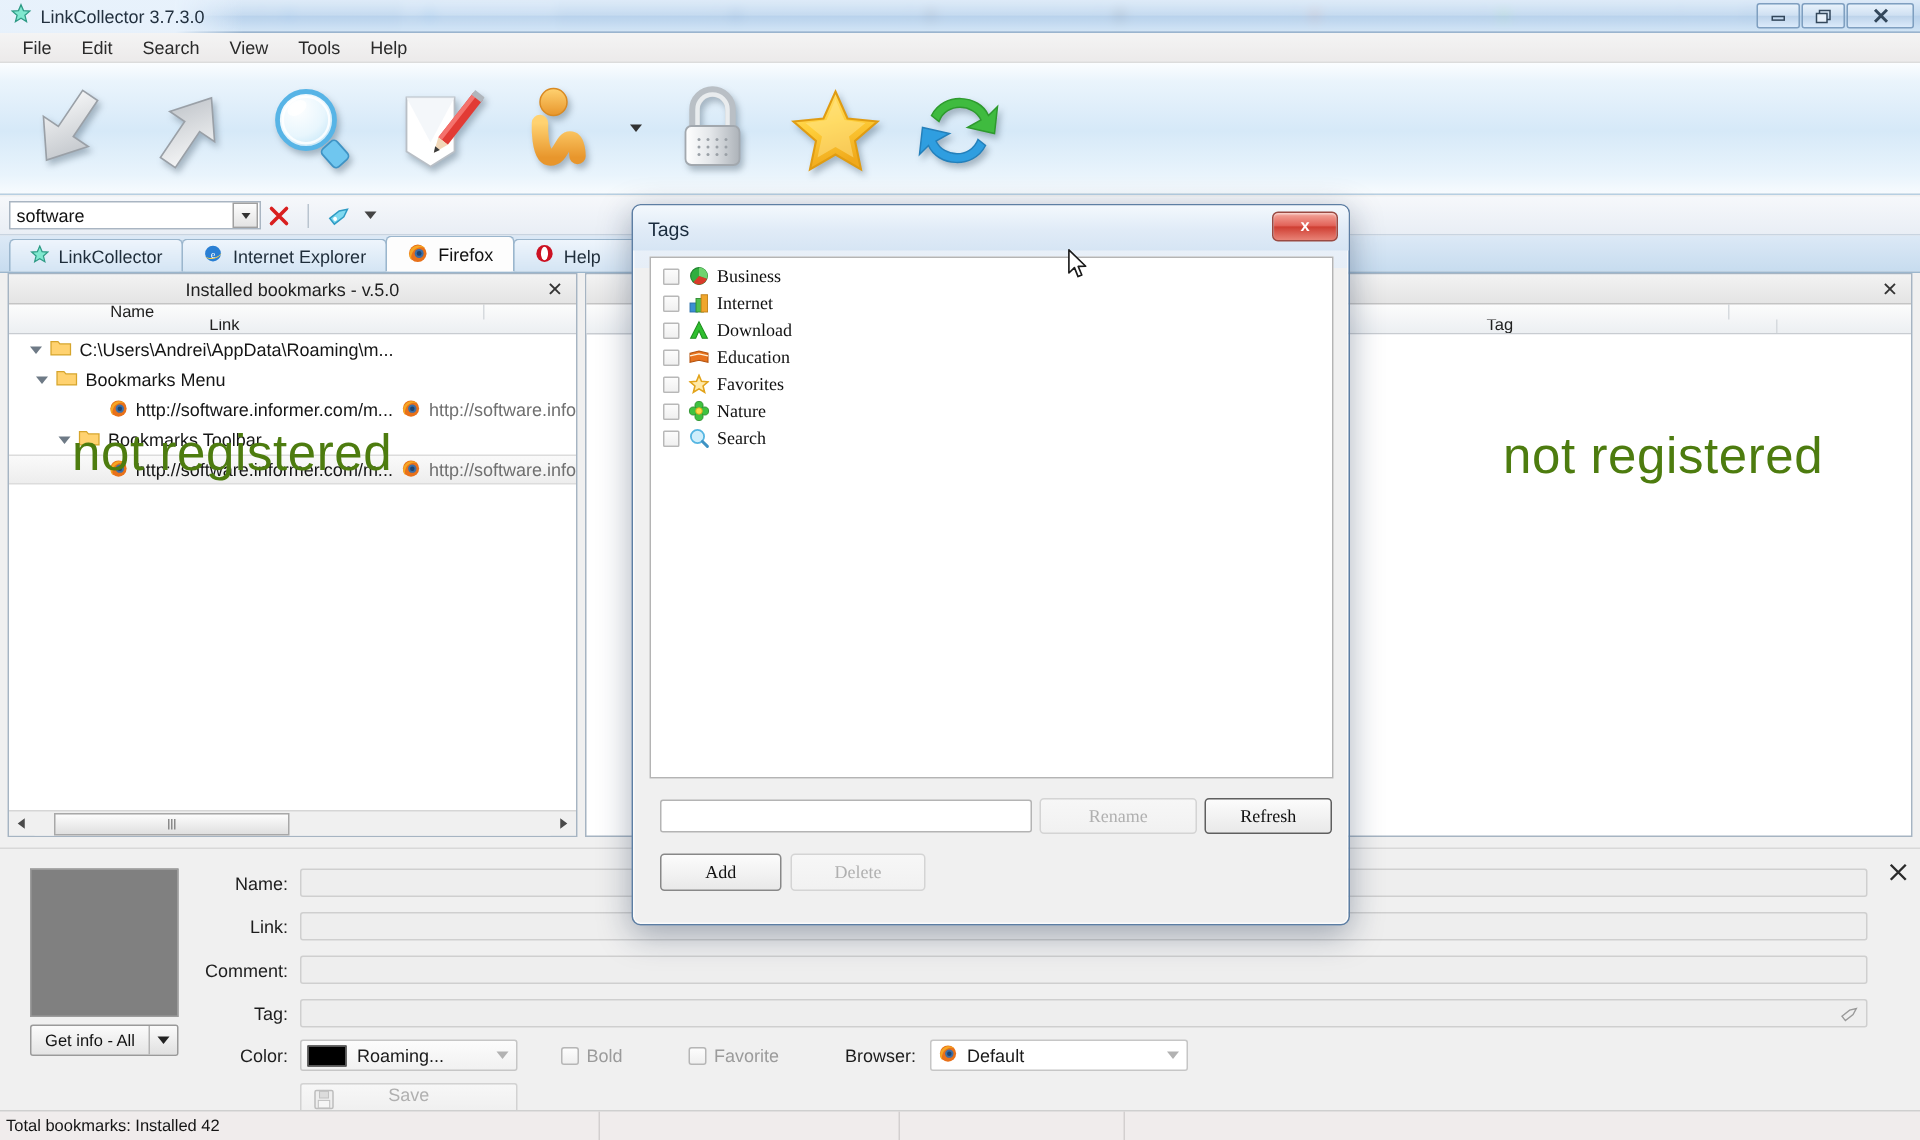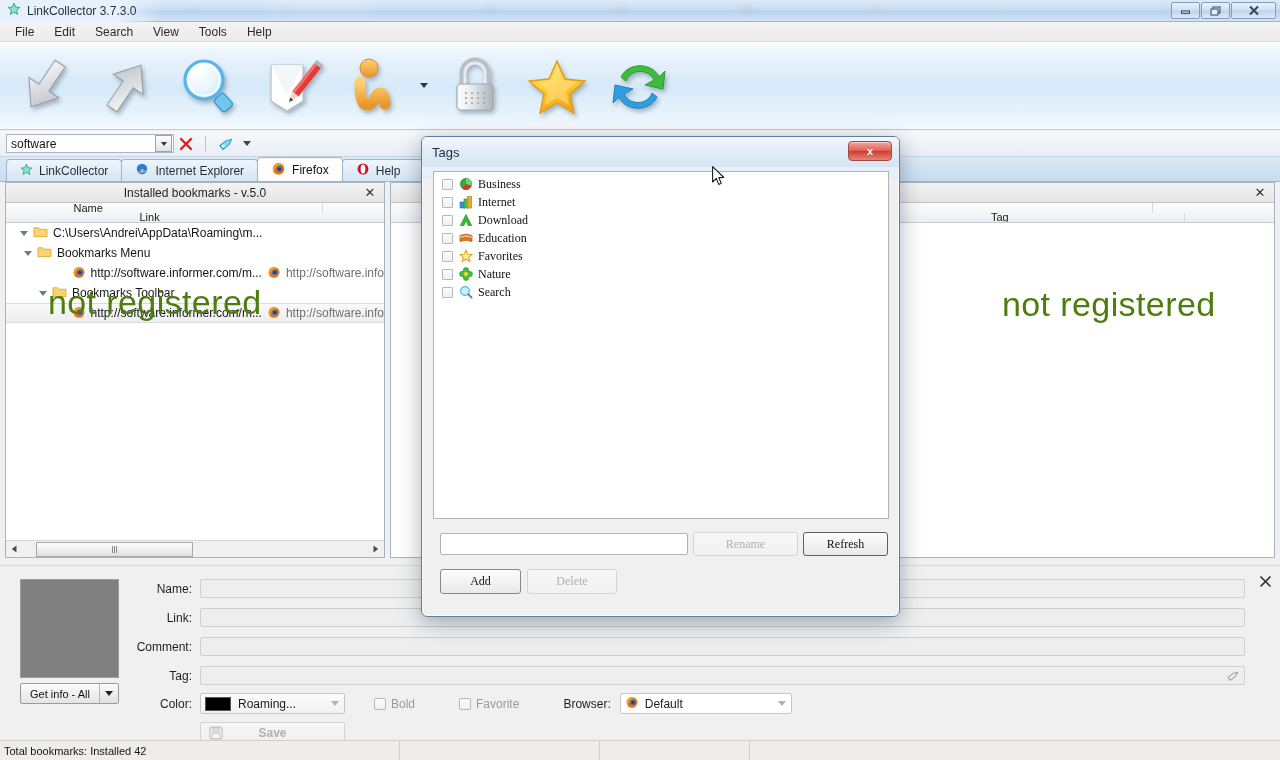--- a/index.html
+++ b/index.html
@@ -172,21 +172,21 @@
   .colorcombo {
     height:21px; background:linear-gradient(180deg,#fcfcfc,#f1f1f1); border:1px solid #c6c6c6;
     border-radius:2px; display:flex; align-items:center; padding-left:4px;
   }
   .swatch { width:26px; height:14px; background:#000; border:1px solid #555; margin-right:7px; }
   .ccaret { margin-left:auto; margin-right:5px; border-left:4px solid transparent; border-right:4px solid transparent; border-top:5px solid #b2b2b2; }
   .chk { width:12px; height:12px; border:1px solid #b6b6b6; background:linear-gradient(180deg,#fdfdfd,#efefef); border-radius:2px; margin-right:5px; }
   .chklabel { font-size:12px; color:#9b9b9b; }
   .savebtn {
     height:21px; border:1px solid #d2d2d2; border-radius:2px; background:linear-gradient(180deg,#f7f7f7,#efefef);
-    display:flex; align-items:center; justify-content:center; position:relative; font-size:12px; color:#b0b0b0;font-weight:bold;
+    display:flex; justify-content:center; position:relative; font-size:12px; color:#b0b0b0;
   }
   .savebtn .fi { position:absolute; left:8px; top:3px; }
   .browsercombo {
     height:21px; background:#fff; border:1px solid #c6c6c6; border-radius:2px; display:flex; align-items:center; padding-left:4px; gap:6px;
   }
 
   
   .statusbar {
     position:absolute; left:0; top:740px; width:1280px; height:20px;
     background:#f0ecec; border-top:1px solid #cfcfcf; font-size:11px; color:#141414;

